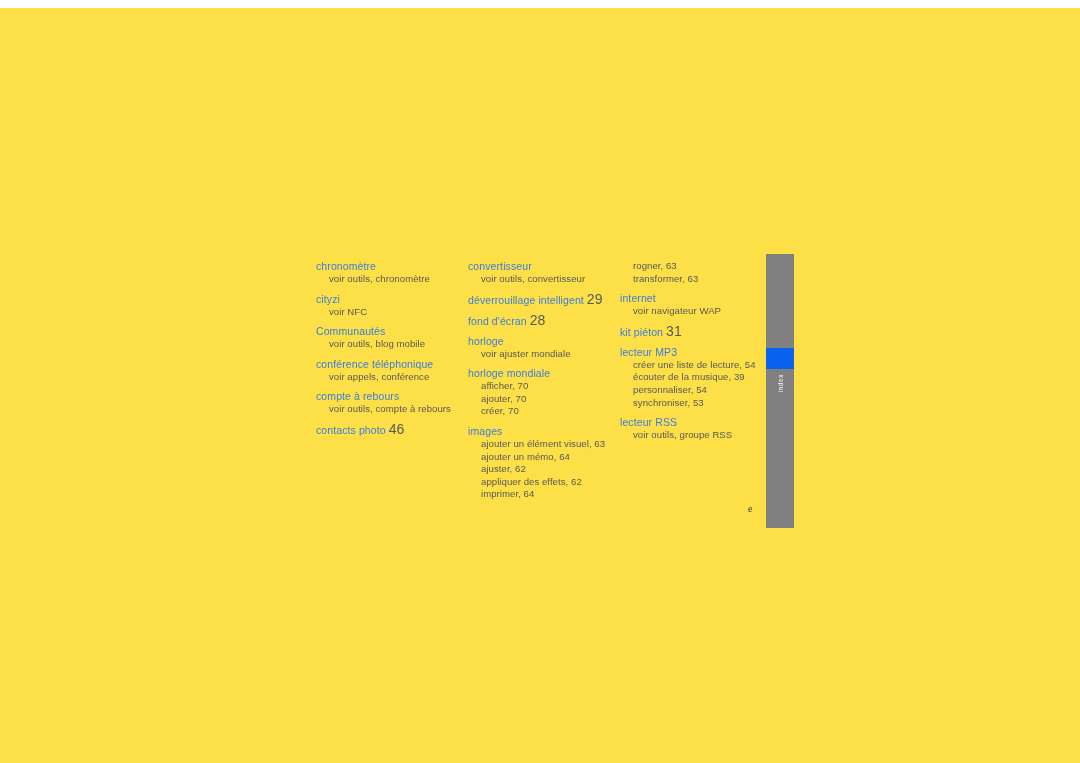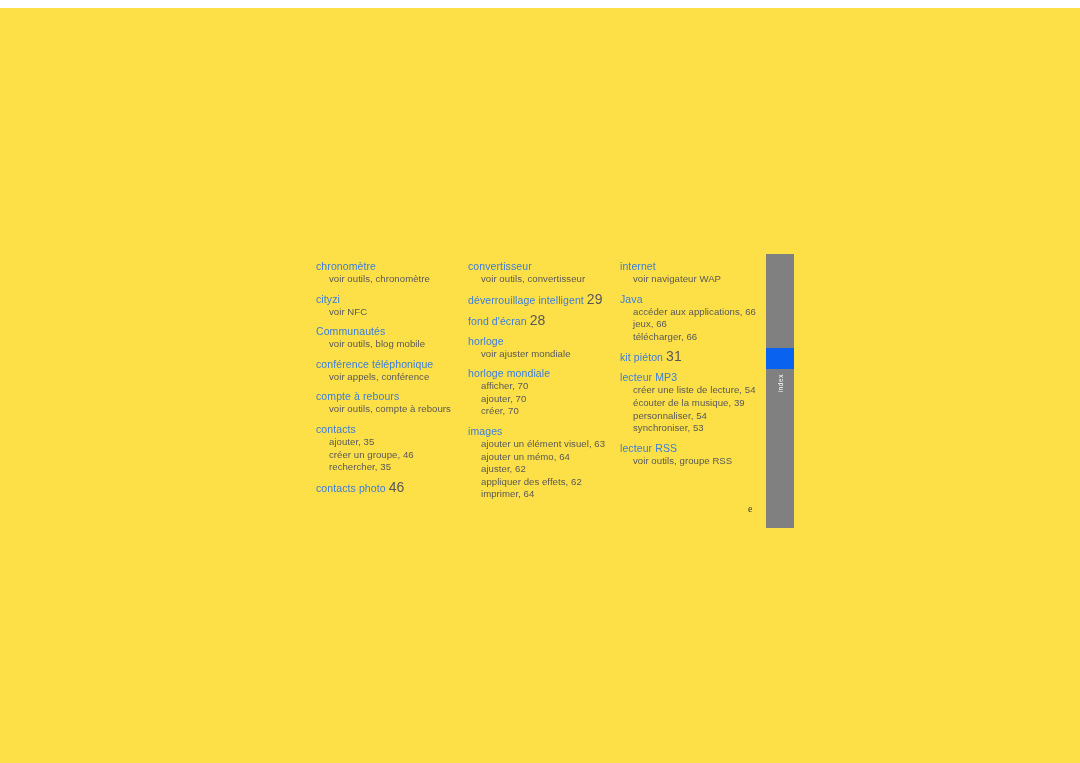--- a/index.html
+++ b/index.html
@@ -136,26 +136,20 @@
         </div>
         <div class="entry">
           <div class="entry-head">conférence téléphonique</div>
           <div class="subentry">voir appels, conférence</div>
         </div>
         <div class="entry">
           <div class="entry-head">compte à rebours</div>
           <div class="subentry">voir outils, compte à rebours</div>
         </div>
         <div class="entry">
-          <div class="entry-head">contacts</div>
-          <div class="subentry">ajouter,  35</div>
-          <div class="subentry">créer un groupe,  46</div>
-          <div class="subentry">rechercher,  35</div>
-        </div>
-        <div class="entry">
           <div class="entry-head">contacts photo<span class="pg">46</span></div>
         </div>
       </div>
       <div class="column col-2">
         <div class="entry">
           <div class="entry-head">convertisseur</div>
           <div class="subentry">voir outils, convertisseur</div>
         </div>
         <div class="entry">
           <div class="entry-head">déverrouillage intelligent<span class="pg">29</span></div>
@@ -177,28 +171,26 @@
           <div class="entry-head">images</div>
           <div class="subentry">ajouter un élément visuel, 63</div>
           <div class="subentry">ajouter un mémo,  64</div>
           <div class="subentry">ajuster,  62</div>
           <div class="subentry">appliquer des effets, 62</div>
           <div class="subentry">imprimer,  64</div>
         </div>
       </div>
       <div class="column col-3">
         <div class="entry">
+          <div class="subentry">rogner,  63</div>
+          <div class="subentry">transformer,  63</div>
+        </div>
+        <div class="entry">
           <div class="entry-head">internet</div>
           <div class="subentry">voir navigateur WAP</div>
-        </div>
-        <div class="entry">
-          <div class="entry-head">Java</div>
-          <div class="subentry">accéder aux applications,  66</div>
-          <div class="subentry">jeux,  66</div>
-          <div class="subentry">télécharger,  66</div>
         </div>
         <div class="entry">
           <div class="entry-head">kit piéton<span class="pg">31</span></div>
         </div>
         <div class="entry">
           <div class="entry-head">lecteur MP3</div>
           <div class="subentry">créer une liste de lecture,  54</div>
           <div class="subentry">écouter de la musique,  39</div>
           <div class="subentry">personnaliser,  54</div>
           <div class="subentry">synchroniser,  53</div>

